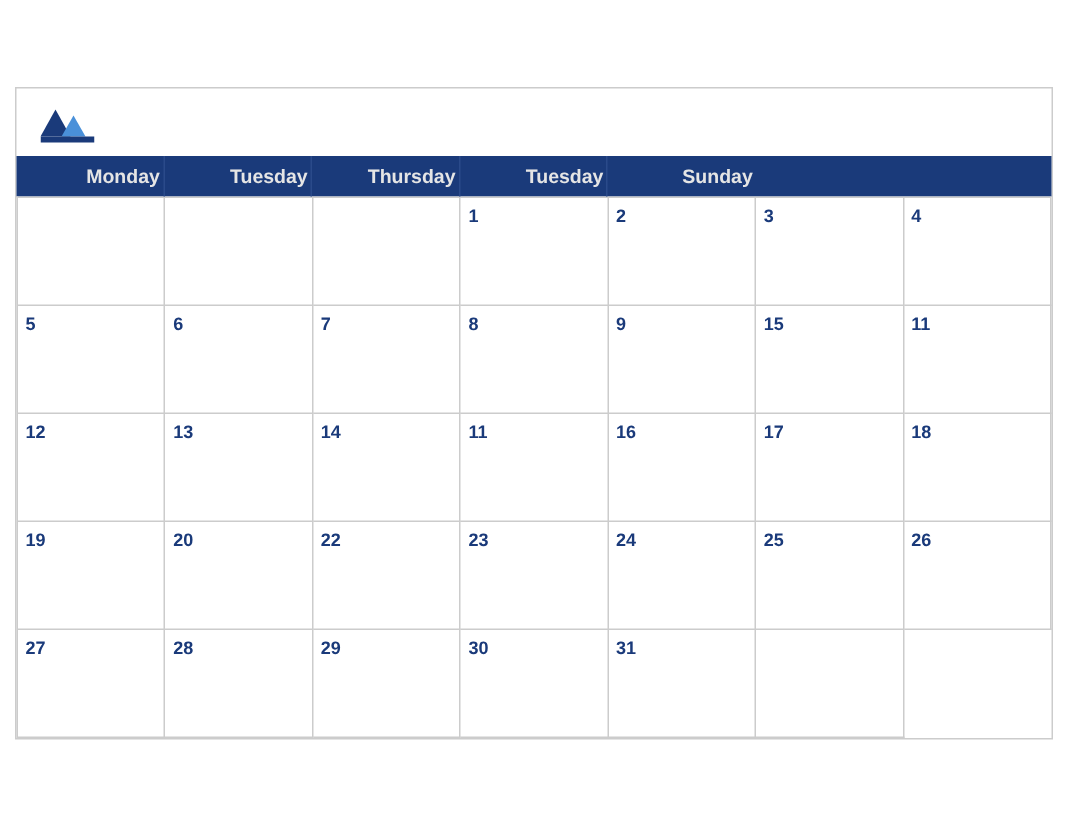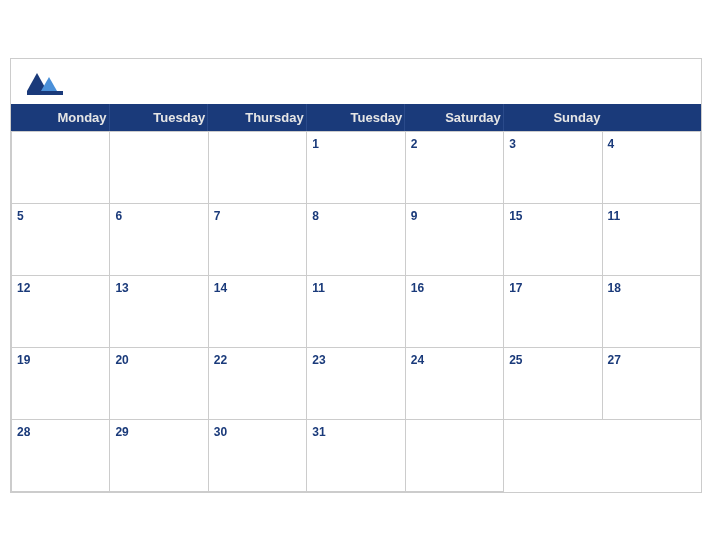--- a/index.html
+++ b/index.html
@@ -107,21 +107,20 @@
     </div>
     <div class="month-title"></div>
     <div class="country-label"></div>
   </div>
 
   <div class="day-headers">
   <div class="day-header">Monday</div>
       <div class="day-header">Tuesday</div>
       <div class="day-header">Thursday</div>
       <div class="day-header">Tuesday</div>
-      <div class="day-header">Saturday</div>
       <div class="day-header">Sunday</div>
     </div>
 
   <div class="calendar-grid">
   <div class="calendar-cell row-odd"></div>
       <div class="calendar-cell row-odd"></div>
       <div class="calendar-cell row-odd"></div>
       <div class="calendar-cell row-odd">
         <div class="cell-number">1</div>
       </div>
@@ -188,20 +187,23 @@
       <div class="calendar-cell row-even">
         <div class="cell-number">23</div>
       </div>
       <div class="calendar-cell row-even">
         <div class="cell-number">24</div>
       </div>
       <div class="calendar-cell row-even">
         <div class="cell-number">25</div>
       </div>
       <div class="calendar-cell row-odd">
+        <div class="cell-number">26</div>
+      </div>
+      <div class="calendar-cell row-odd">
         <div class="cell-number">27</div>
       </div>
       <div class="calendar-cell row-odd">
         <div class="cell-number">28</div>
       </div>
       <div class="calendar-cell row-odd">
         <div class="cell-number">29</div>
       </div>
       <div class="calendar-cell row-odd">
         <div class="cell-number">30</div>

